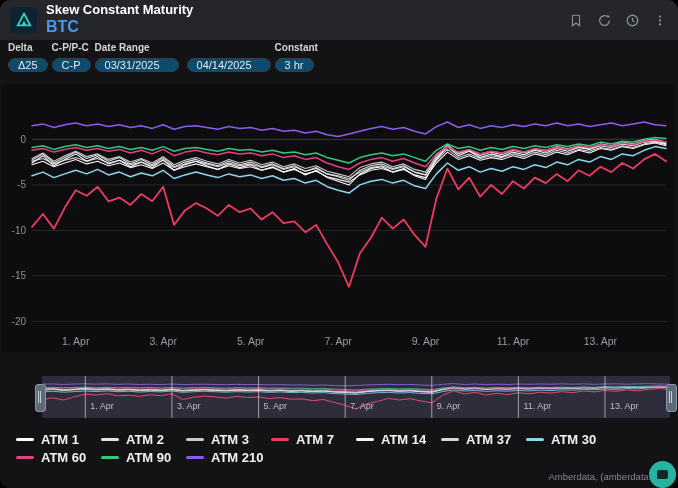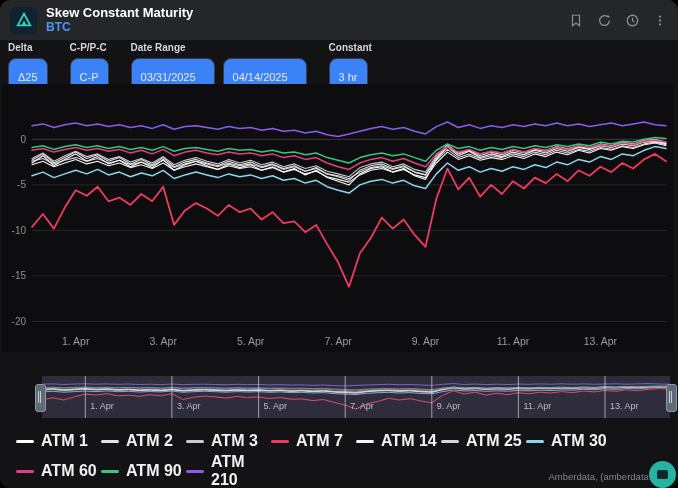--- a/index.html
+++ b/index.html
@@ -2,44 +2,44 @@
 <html><head>
 <meta charset="utf-8">
 <style>
   html,body{margin:0;padding:0;background:#000;font-family:"Liberation Sans",sans-serif;}
   .app{position:relative;width:678px;height:488px;background:#131316;border-radius:10px;overflow:hidden;}
   
   .header{position:absolute;top:0;left:0;right:0;height:40px;background:#242629;display:flex;align-items:center;padding:8px 10px;box-sizing:border-box;}
   .logo{width:27px;height:27px;border-radius:6px;background:#0f2230;display:flex;align-items:center;justify-content:center;margin-right:9px;cursor:pointer;}
   .titles{display:flex;flex-direction:column;line-height:1.15;}
   .title{color:#ffffff;font-size:13px;font-weight:600;}
-  .subtitle{color:#4a97f2;font-size:12px;font-weight:700;}
+  .subtitle{color:#4a97f2;font-size:16px;font-weight:700;}
   .header-icons{margin-left:auto;display:flex;align-items:center;gap:12px;}
   .hicon{width:16px;height:16px;display:flex;align-items:center;justify-content:center;cursor:pointer;opacity:.85;}
   
-  .controls{position:absolute;top:42px;left:8px;right:8px;display:flex;gap:22px;}
+  .controls{position:absolute;top:42px;left:8px;right:8px;display:flex;gap:4px;}
   .cgroup .clabel{color:#d6d6da;font-size:10px;font-weight:700;margin-bottom:5px;}
   .crow{display:flex;gap:8px;}
-  .cbtn{background:#3b82f6;border:1px solid #3c3d42;border-radius:8px;color:#e8e8ea;font-size:11px;font-family:inherit;padding:12px 9px;cursor:pointer;white-space:nowrap;}
+  .cbtn{background:#0c4a6e;border:1px solid #3c3d42;border-radius:8px;color:#e8e8ea;font-size:11px;font-family:inherit;padding:0 9px;cursor:pointer;white-space:nowrap;}
   .cbtn.date{width:84px;text-align:left;}
   .expander{position:absolute;top:86px;left:2px;width:13px;height:15px;background:#2b2b2f;border-radius:2px;color:#9a9aa1;font-size:11px;display:flex;align-items:center;justify-content:center;cursor:pointer;}
   
   .chart-wrap{position:absolute;top:84px;left:2px;width:672px;height:268px;}
   
   .nav-wrap{position:absolute;top:376px;left:42px;width:628px;height:42px;}
   .nav-handle{position:absolute;top:8px;width:9px;height:26px;background:#5f6b78;border:1px solid #8d98a4;border-radius:3px;cursor:ew-resize;z-index:3;}
   .nav-handle.left{left:-7px;}
   .nav-handle.right{right:-7px;}
   .nav-handle::after{content:"";display:block;width:1px;height:12px;background:#c4ccd4;margin:6px auto 0;box-shadow:2px 0 0 #c4ccd4;margin-left:2px;}
   
   .legend{position:absolute;top:432px;left:16px;right:16px;}
   .legend-row{display:flex;margin-bottom:3px;}
   .legend-item{width:85px;display:flex;align-items:center;cursor:pointer;}
   .dash{width:18px;height:3px;border-radius:2px;flex:0 0 auto;}
-  .llabel{color:#f2f2f4;font-size:16px;font-weight:700;margin-left:7px;}
+  .llabel{color:#f2f2f4;font-size:13px;font-weight:700;margin-left:7px;}
   .attribution{position:absolute;right:16px;bottom:6px;color:#85858d;font-size:9.5px;}
   .chat-widget{position:absolute;right:2px;bottom:0px;width:27px;height:27px;border-radius:50%;background:#27b3a2;display:flex;align-items:center;justify-content:center;cursor:pointer;box-shadow:0 1px 4px rgba(0,0,0,.5);}
   .chat-glyph{width:11px;height:9px;background:#0e2a28;border-radius:2px;}
   svg text{font-family:"Liberation Sans",sans-serif;}
 </style>
 </head>
 <body>
 
 <div class="app">
 
@@ -195,21 +195,21 @@
         <div class="legend-item">
           <span class="dash" style="background: rgb(238, 59, 95);"></span>
           <span class="llabel">ATM 7</span>
         </div>
         <div class="legend-item">
           <span class="dash" style="background: rgb(244, 244, 246);"></span>
           <span class="llabel">ATM 14</span>
         </div>
         <div class="legend-item">
           <span class="dash" style="background: rgb(214, 214, 219);"></span>
-          <span class="llabel">ATM 25</span>
+          <span class="llabel">ATM 37</span>
         </div>
         <div class="legend-item">
           <span class="dash" style="background: rgb(142, 213, 238);"></span>
           <span class="llabel">ATM 30</span>
         </div>
       </div>
       <div class="legend-row">
         <div class="legend-item">
           <span class="dash" style="background: rgb(226, 64, 126);"></span>
           <span class="llabel">ATM 60</span>

